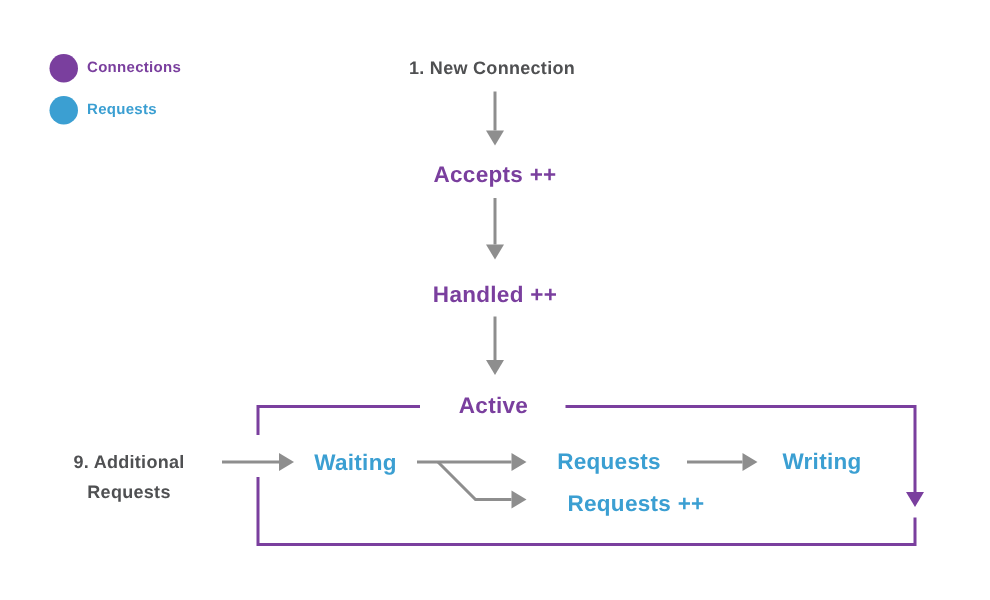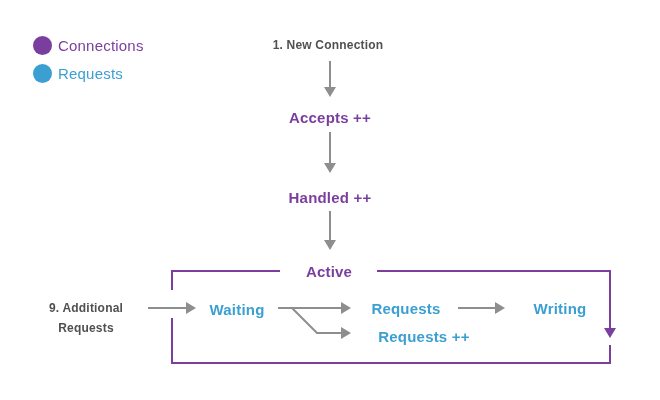--- a/index.html
+++ b/index.html
@@ -31,21 +31,21 @@
   .label.multiline { white-space: normal; text-align: center; line-height: 20px; width: 130px; }
 
   .legend { position: absolute; left: 33px; top: 35px; }
   .legend-item { display: flex; align-items: center; height: 21px; margin-bottom: 7px; }
   .legend-dot {
     width: 19px; height: 19px; border-radius: 50%;
     margin-right: 6px; flex: 0 0 auto;
   }
   .legend-dot.connections { background: var(--connections); }
   .legend-dot.requests   { background: var(--requests); }
-  .legend-label { font-weight: normal; font-size: 15px; letter-spacing: 0.2px; }
+  .legend-label { font-weight: bold; font-size: 10px; letter-spacing: 0.2px; }
   .legend-label.connections { color: var(--connections); }
   .legend-label.requests   { color: var(--requests); }
 </style>
 </head>
 <body>
 
 <div class="canvas">
 
   <svg class="wires" viewBox="0 0 660 400" xmlns="http://www.w3.org/2000/svg">
 
@@ -94,17 +94,17 @@
   <div class="label purple" style="left:330px; top:197px;">Handled ++</div>
 
   <div class="label purple" style="left:329px; top:271px;">Active</div>
 
   <div class="label dark multiline" style="left:86px; top:318px;">9. Additional Requests</div>
 
   <div class="label blue" style="left:237px; top:309px;">Waiting</div>
 
   <div class="label blue" style="left:406px; top:308px;">Requests</div>
 
-  <div class="label blue" style="left:560px; top:308px;">Writing</div>
+  <div class="label blue" style="left:548px; top:308px;">Writing</div>
 
   <div class="label blue" style="left:424px; top:336px;">Requests ++</div>
 
 </div>
 
 </body></html>

